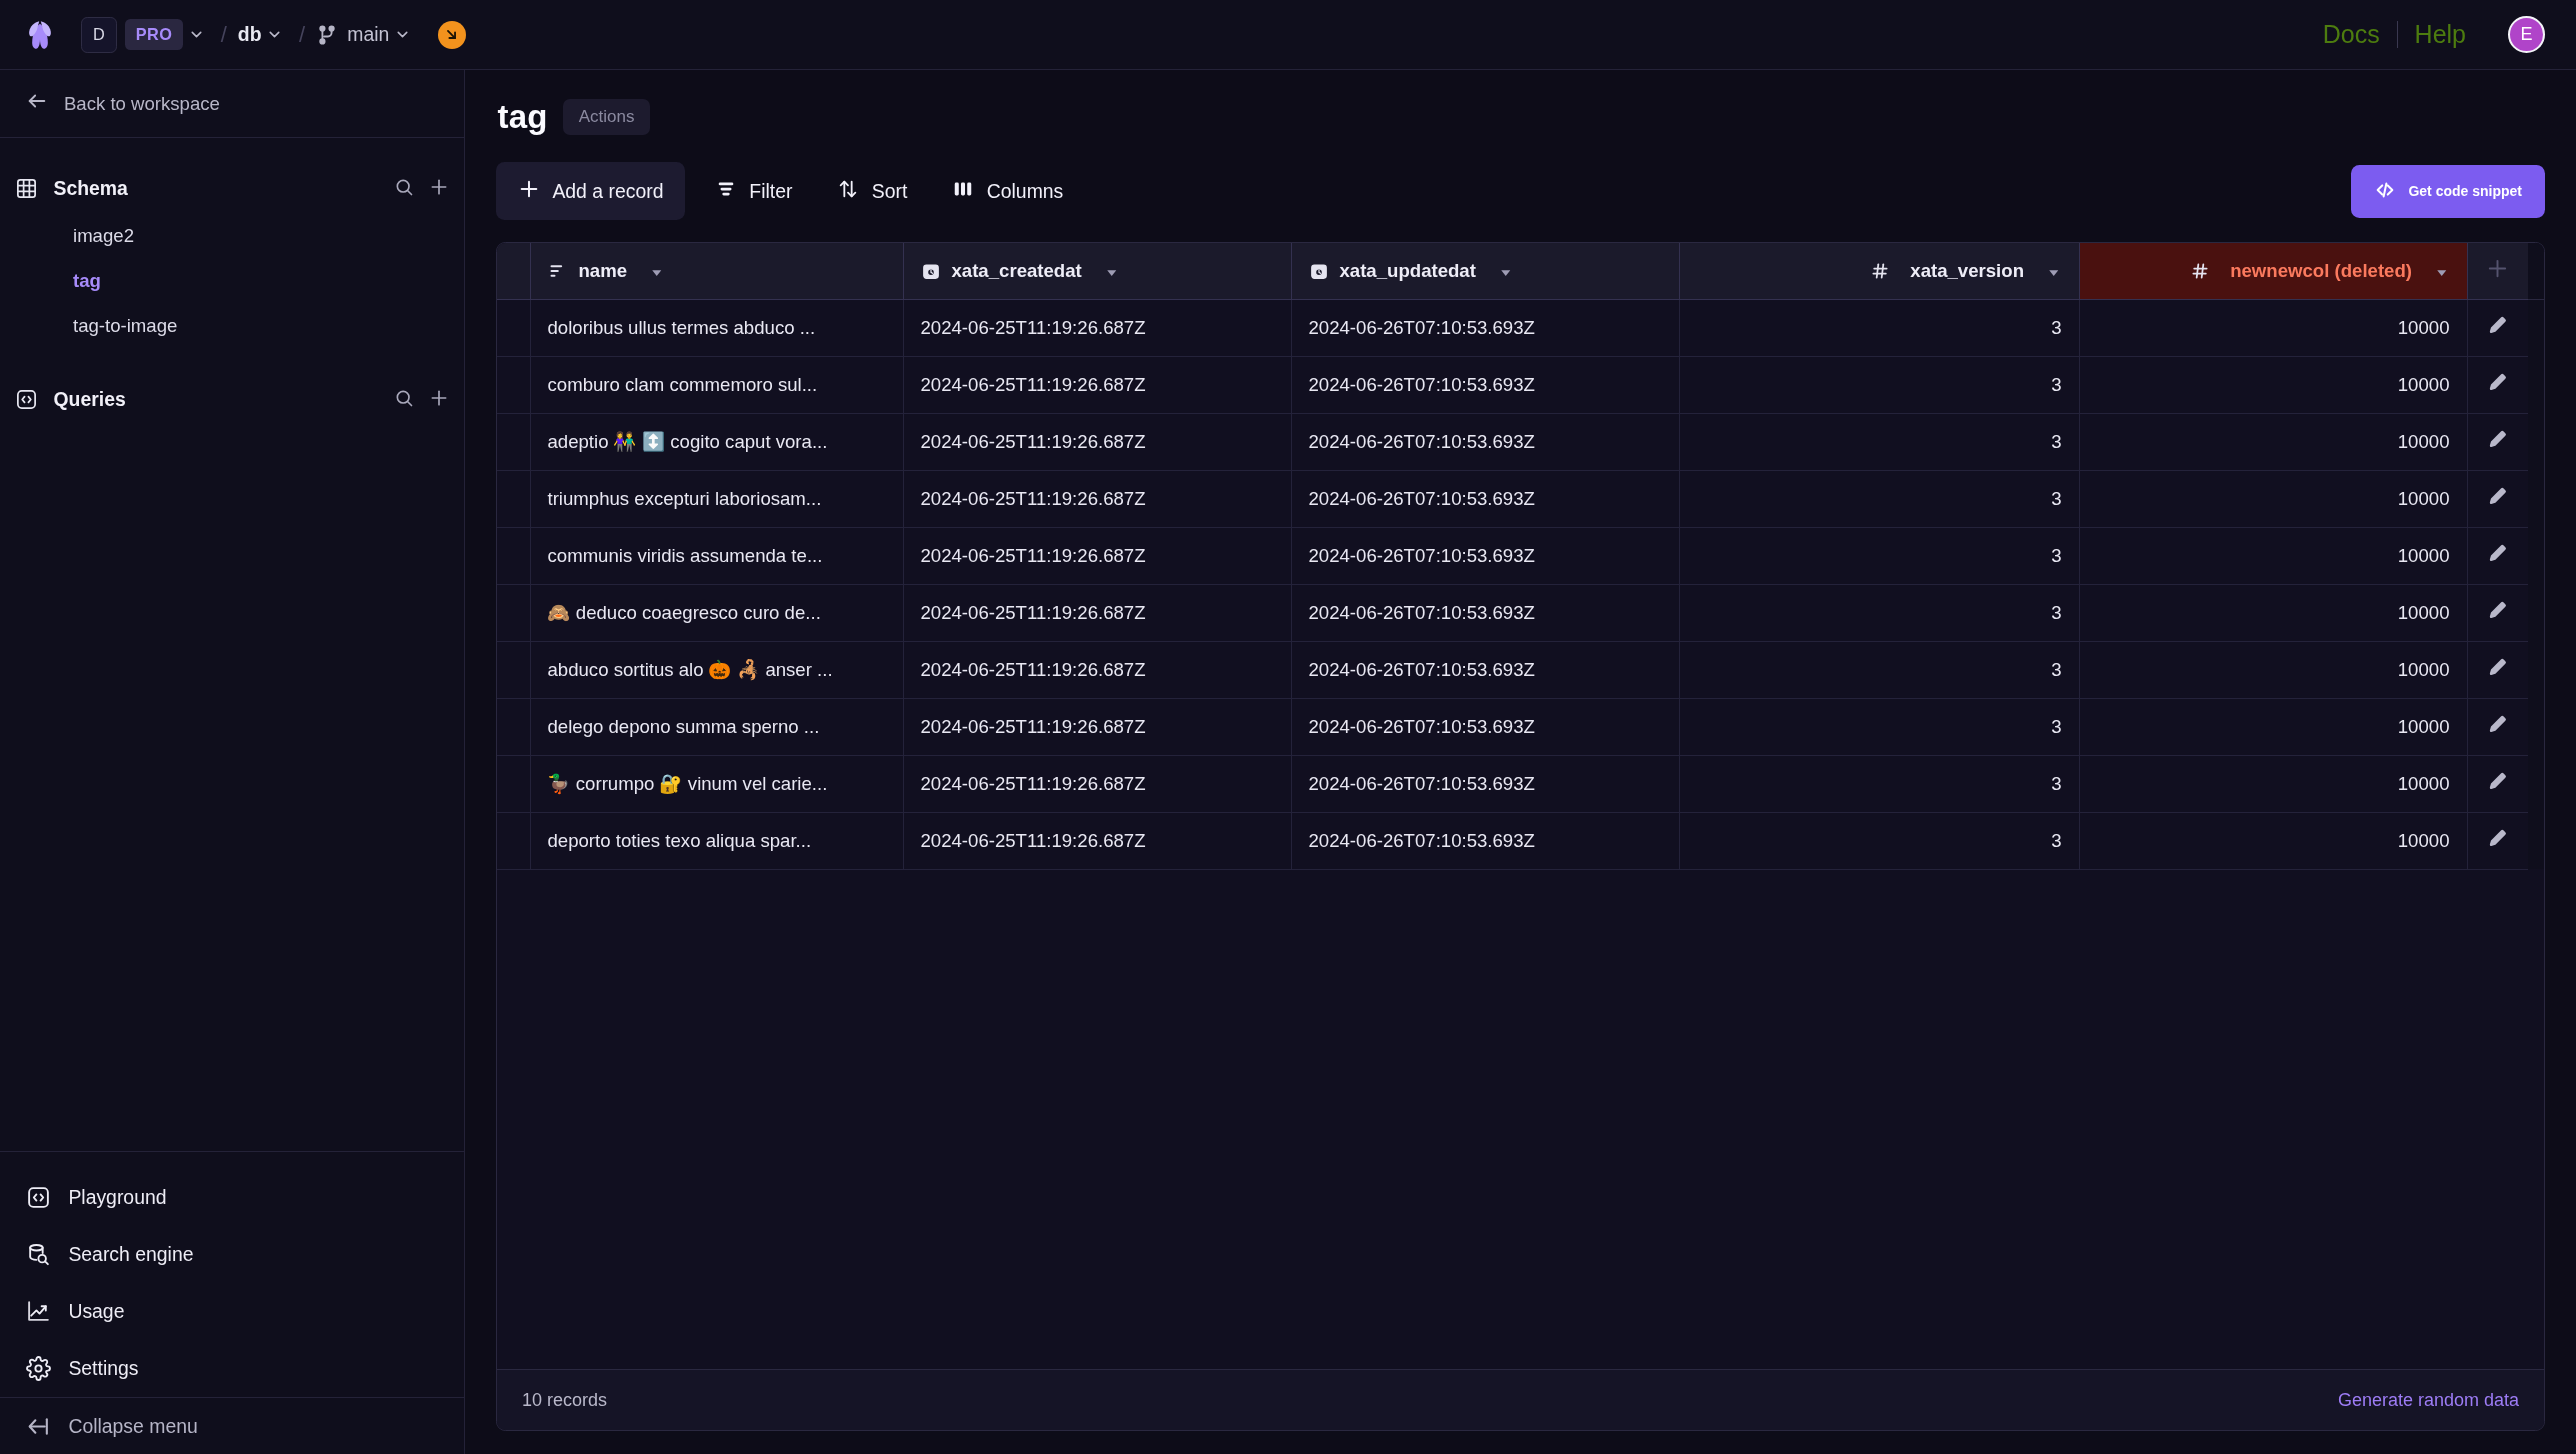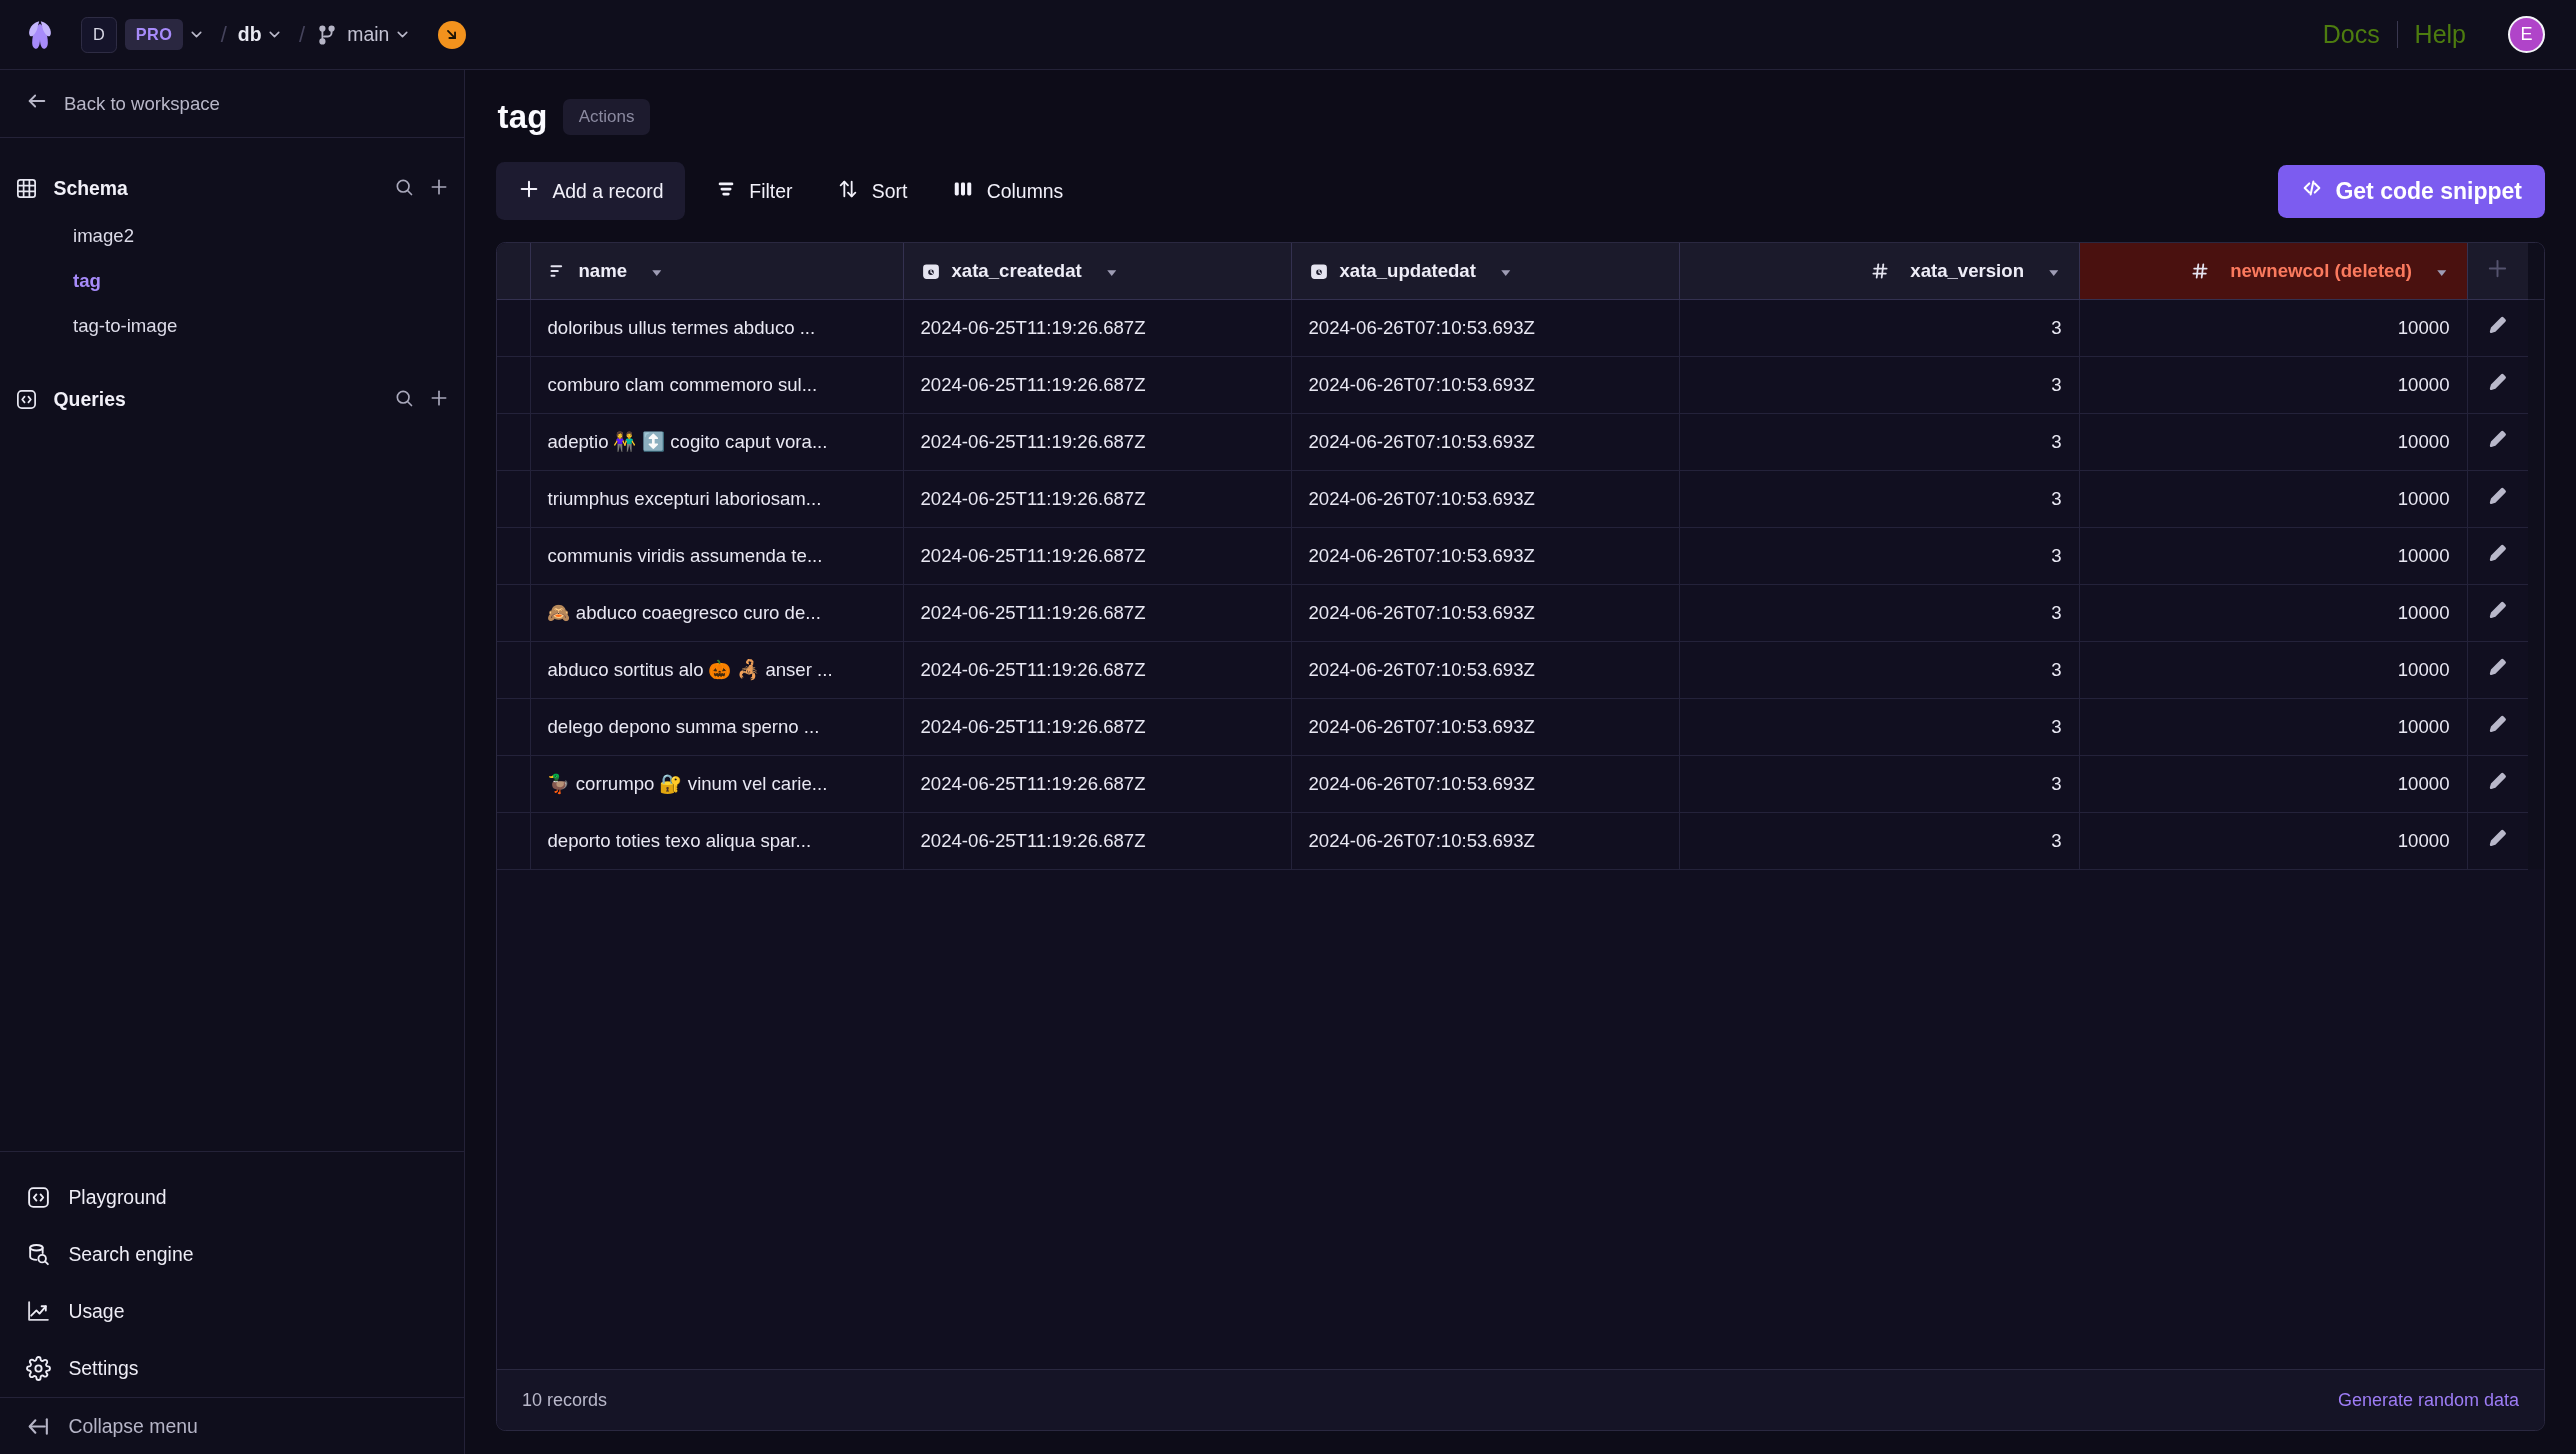--- a/index.html
+++ b/index.html
@@ -105,21 +105,21 @@
     display: flex; align-items: center; gap: 12.4px; font-size: 19.4px; color: #f2f1fa;
   }
   .btn-ghost {
     height: 53px; padding: 0 15.5px; border-radius: 8.5px;
     display: flex; align-items: center; gap: 12.4px; font-size: 19.4px; color: #f2f1fa;
   }
   .btn-ghost svg, .btn-primaryish svg { width: 22px; height: 22px; flex: 0 0 22px; }
   .btn-snippet {
     margin-left: auto; height: 53px; padding: 0 23px; border-radius: 8.5px;
     background: #7c5cf0; display: flex; align-items: center; gap: 12.4px;
-    font-size: 23px; color: #ffffff; font-weight: 600;
+    font-size: 14px; color: #ffffff; font-weight: 600;
   }
   .btn-snippet svg { width: 22px; height: 22px; }
 
   
   .table-wrap {
     flex: 1 1 auto; min-height: 0; margin-left: 31px;
     border: 0.8px solid #2a2840; border-radius: 9.3px;
     background: #0f0e1c; overflow: hidden; display: flex; flex-direction: column;
     margin-bottom: 23px;
   }
@@ -622,21 +622,21 @@
                     <svg viewBox="0 0 24 24" fill="currentColor">
                         <path d="M4 18.2 5.2 14 15.6 3.6a2 2 0 0 1 2.8 0l1.8 1.8a2 2 0 0 1 0 2.8L9.8 18.6 5.6 19.8a1.2 1.2 0 0 1-1.5-1.5z"></path>
                       </svg>
                   </span>
                 </td>
                 <td style="border-right:none;background:#0f0e1c;border-bottom:none"></td>
               </tr>
 
               <tr>
                 <td class="rowhandle"></td>
-                <td>🙈 abduco coaegresco curo de...</td>
+                <td>🙈 deduco coaegresco curo de...</td>
                 <td>2024-06-25T11:19:26.687Z</td>
                 <td>2024-06-26T07:10:53.693Z</td>
                 <td class="num">3</td>
                 <td class="num">10000</td>
                 <td class="editcell">
                   <span>
                     <svg viewBox="0 0 24 24" fill="currentColor">
                         <path d="M4 18.2 5.2 14 15.6 3.6a2 2 0 0 1 2.8 0l1.8 1.8a2 2 0 0 1 0 2.8L9.8 18.6 5.6 19.8a1.2 1.2 0 0 1-1.5-1.5z"></path>
                       </svg>
                   </span>

